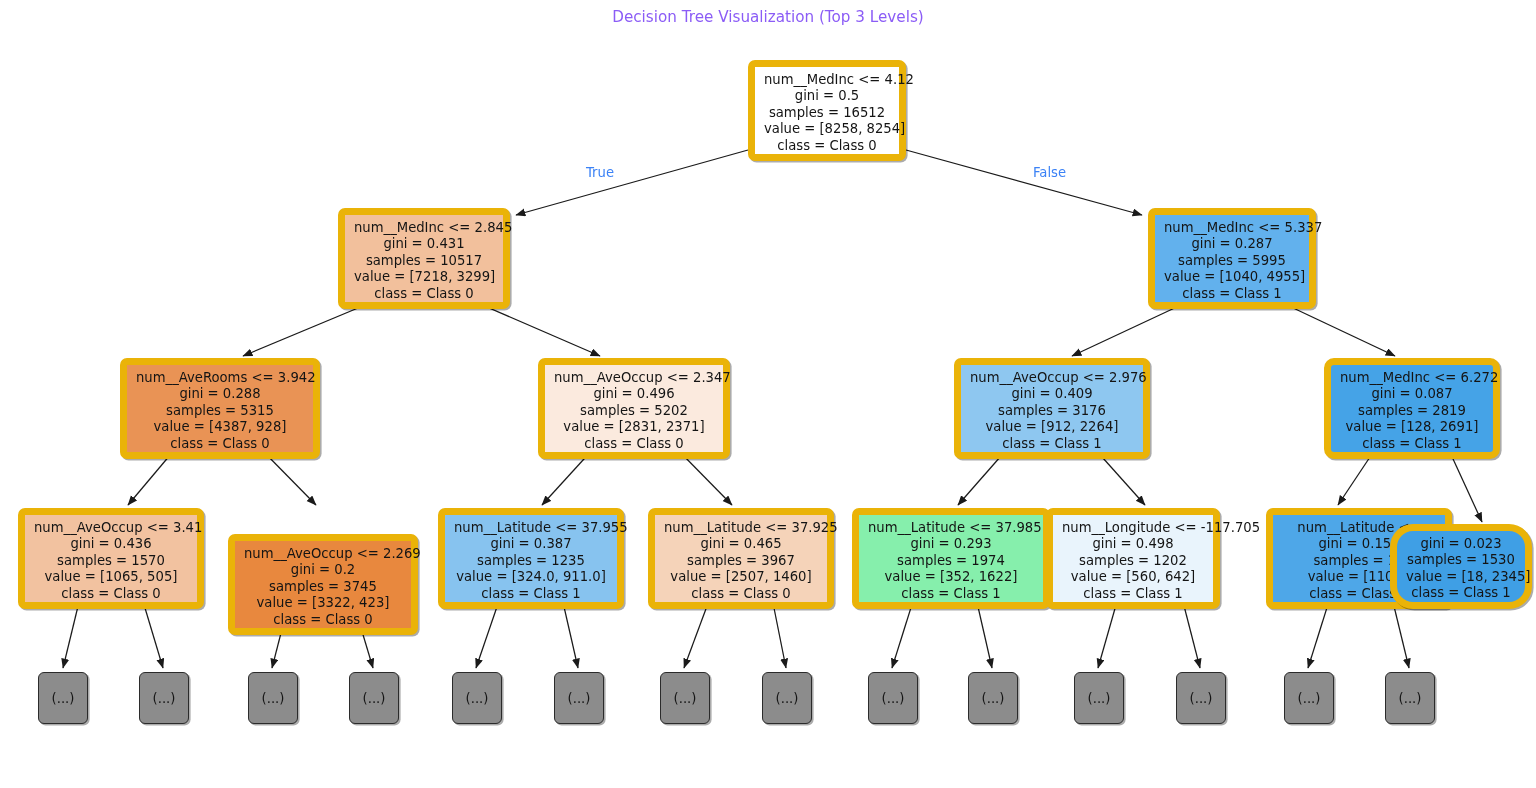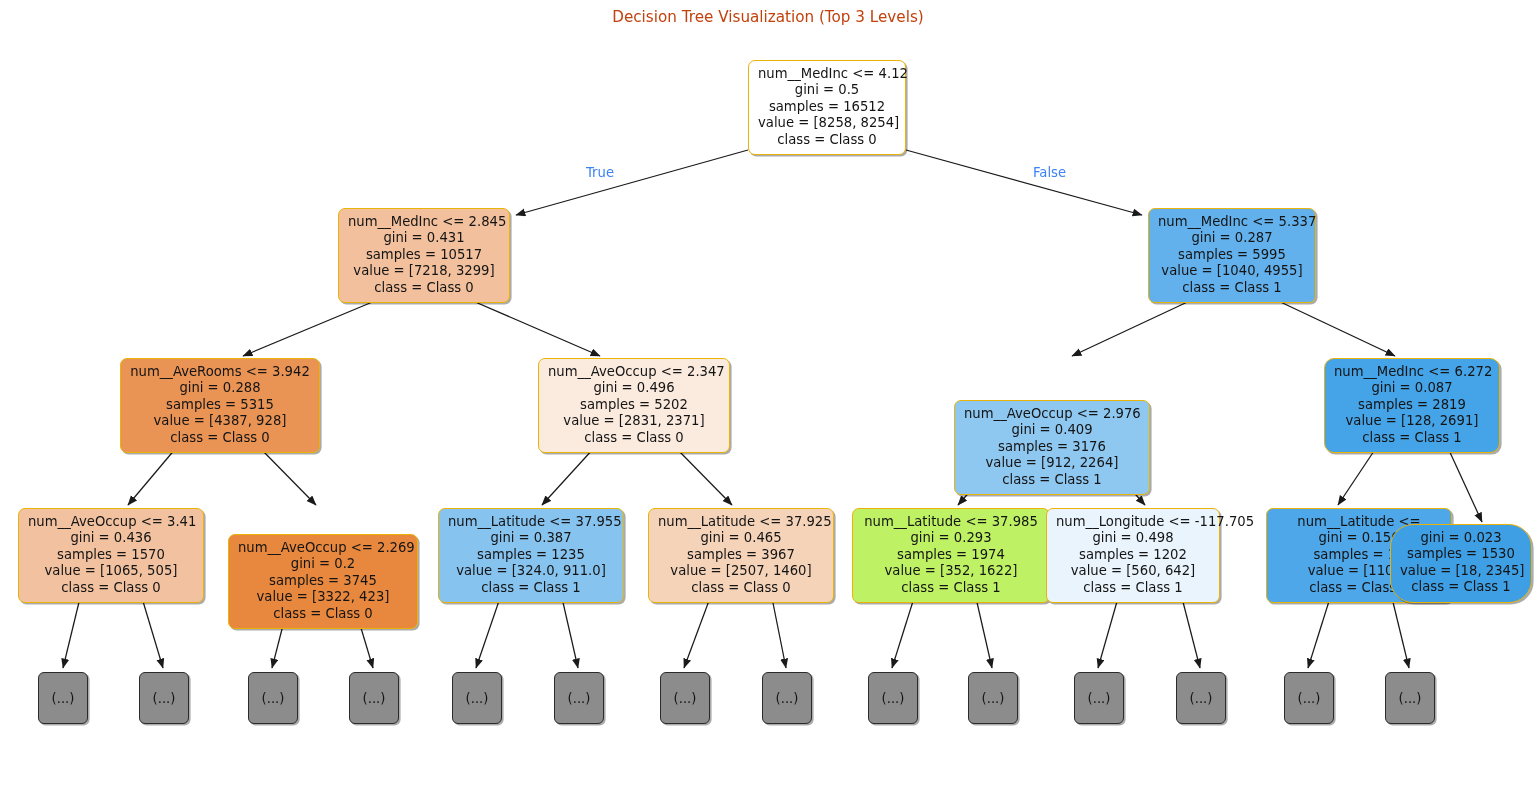--- a/index.html
+++ b/index.html
@@ -8,27 +8,27 @@
     font-family:"DejaVu Sans","Liberation Sans",sans-serif;
     overflow:hidden;position:relative;
   }
   #stage{position:absolute;left:0;top:0;width:1536px;height:788px;}
 
   #edges{position:absolute;left:0;top:0;width:1536px;height:788px;pointer-events:none;}
 
   .node{
     position:absolute;
     box-sizing:border-box;
-    border:1px solid #eab308;
+    border:7px solid #eab308;
     border-radius:7px;
     text-align:center;
     color:#141414;
     font-size:13.2px;
     line-height:16.4px;
-    padding:5px 9px 6px 9px;
+    padding:5px 9px 0 9px;
     white-space:nowrap;
     box-shadow:1.6px 1.6px 0 rgba(0,0,0,0.33);
     background:#ffffff;
   }
   .node .ln{display:block;}
 
   .leafdots{
     position:absolute;
     box-sizing:border-box;
     border:1px solid #2b2b2b;
@@ -45,21 +45,21 @@
     font-size:13.2px;
     color:#3b82f6;
     white-space:nowrap;
   }
 
   #title{
     position:absolute;
     left:0;top:8px;width:1536px;
     text-align:center;
     font-size:15.2px;
-    color:#c2410c;
+    color:#8b5cf6;
   }
 </style>
 </head>
 <body>
 
 <div id="stage">
 
   <div id="title">Decision Tree Visualization (Top 3 Levels)</div>
 
   <svg id="edges" viewBox="0 0 1536 788" xmlns="http://www.w3.org/2000/svg">
@@ -141,21 +141,21 @@
   </div>
 
   <div class="node" style="left: 538px; top: 358px; width: 192px; min-height: 90px; background: rgb(251, 234, 222);">
     <span class="ln">num__AveOccup &lt;= 2.347</span>
     <span class="ln">gini = 0.496</span>
     <span class="ln">samples = 5202</span>
     <span class="ln">value = [2831, 2371]</span>
     <span class="ln">class = Class 0</span>
   </div>
 
-  <div class="node" style="left: 954px; top: 358px; width: 196px; min-height: 90px; background: rgb(142, 199, 240); margin-top: 42px;">
+  <div class="node" style="left: 954px; top: 358px; width: 196px; min-height: 90px; background: rgb(142, 199, 240);">
     <span class="ln">num__AveOccup &lt;= 2.976</span>
     <span class="ln">gini = 0.409</span>
     <span class="ln">samples = 3176</span>
     <span class="ln">value = [912, 2264]</span>
     <span class="ln">class = Class 1</span>
   </div>
 
   <div class="node" style="left: 1324px; top: 358px; width: 176px; min-height: 90px; background: rgb(69, 163, 231); border-radius: 10px;">
     <span class="ln">num__MedInc &lt;= 6.272</span>
     <span class="ln">gini = 0.087</span>
@@ -189,21 +189,21 @@
   </div>
 
   <div class="node" style="left: 648px; top: 508px; width: 186px; min-height: 90px; background: rgb(245, 211, 185);">
     <span class="ln">num__Latitude &lt;= 37.925</span>
     <span class="ln">gini = 0.465</span>
     <span class="ln">samples = 3967</span>
     <span class="ln">value = [2507, 1460]</span>
     <span class="ln">class = Class 0</span>
   </div>
 
-  <div class="node" style="left: 852px; top: 508px; width: 198px; min-height: 90px; background: #bef264;">
+  <div class="node" style="left: 852px; top: 508px; width: 198px; min-height: 90px; background: #86efac;">
     <span class="ln">num__Latitude &lt;= 37.985</span>
     <span class="ln">gini = 0.293</span>
     <span class="ln">samples = 1974</span>
     <span class="ln">value = [352, 1622]</span>
     <span class="ln">class = Class 1</span>
   </div>
 
   <div class="node" style="left: 1046px; top: 508px; width: 174px; min-height: 90px; background: rgb(233, 244, 252);">
     <span class="ln">num__Longitude &lt;= -117.705</span>
     <span class="ln">gini = 0.498</span>

